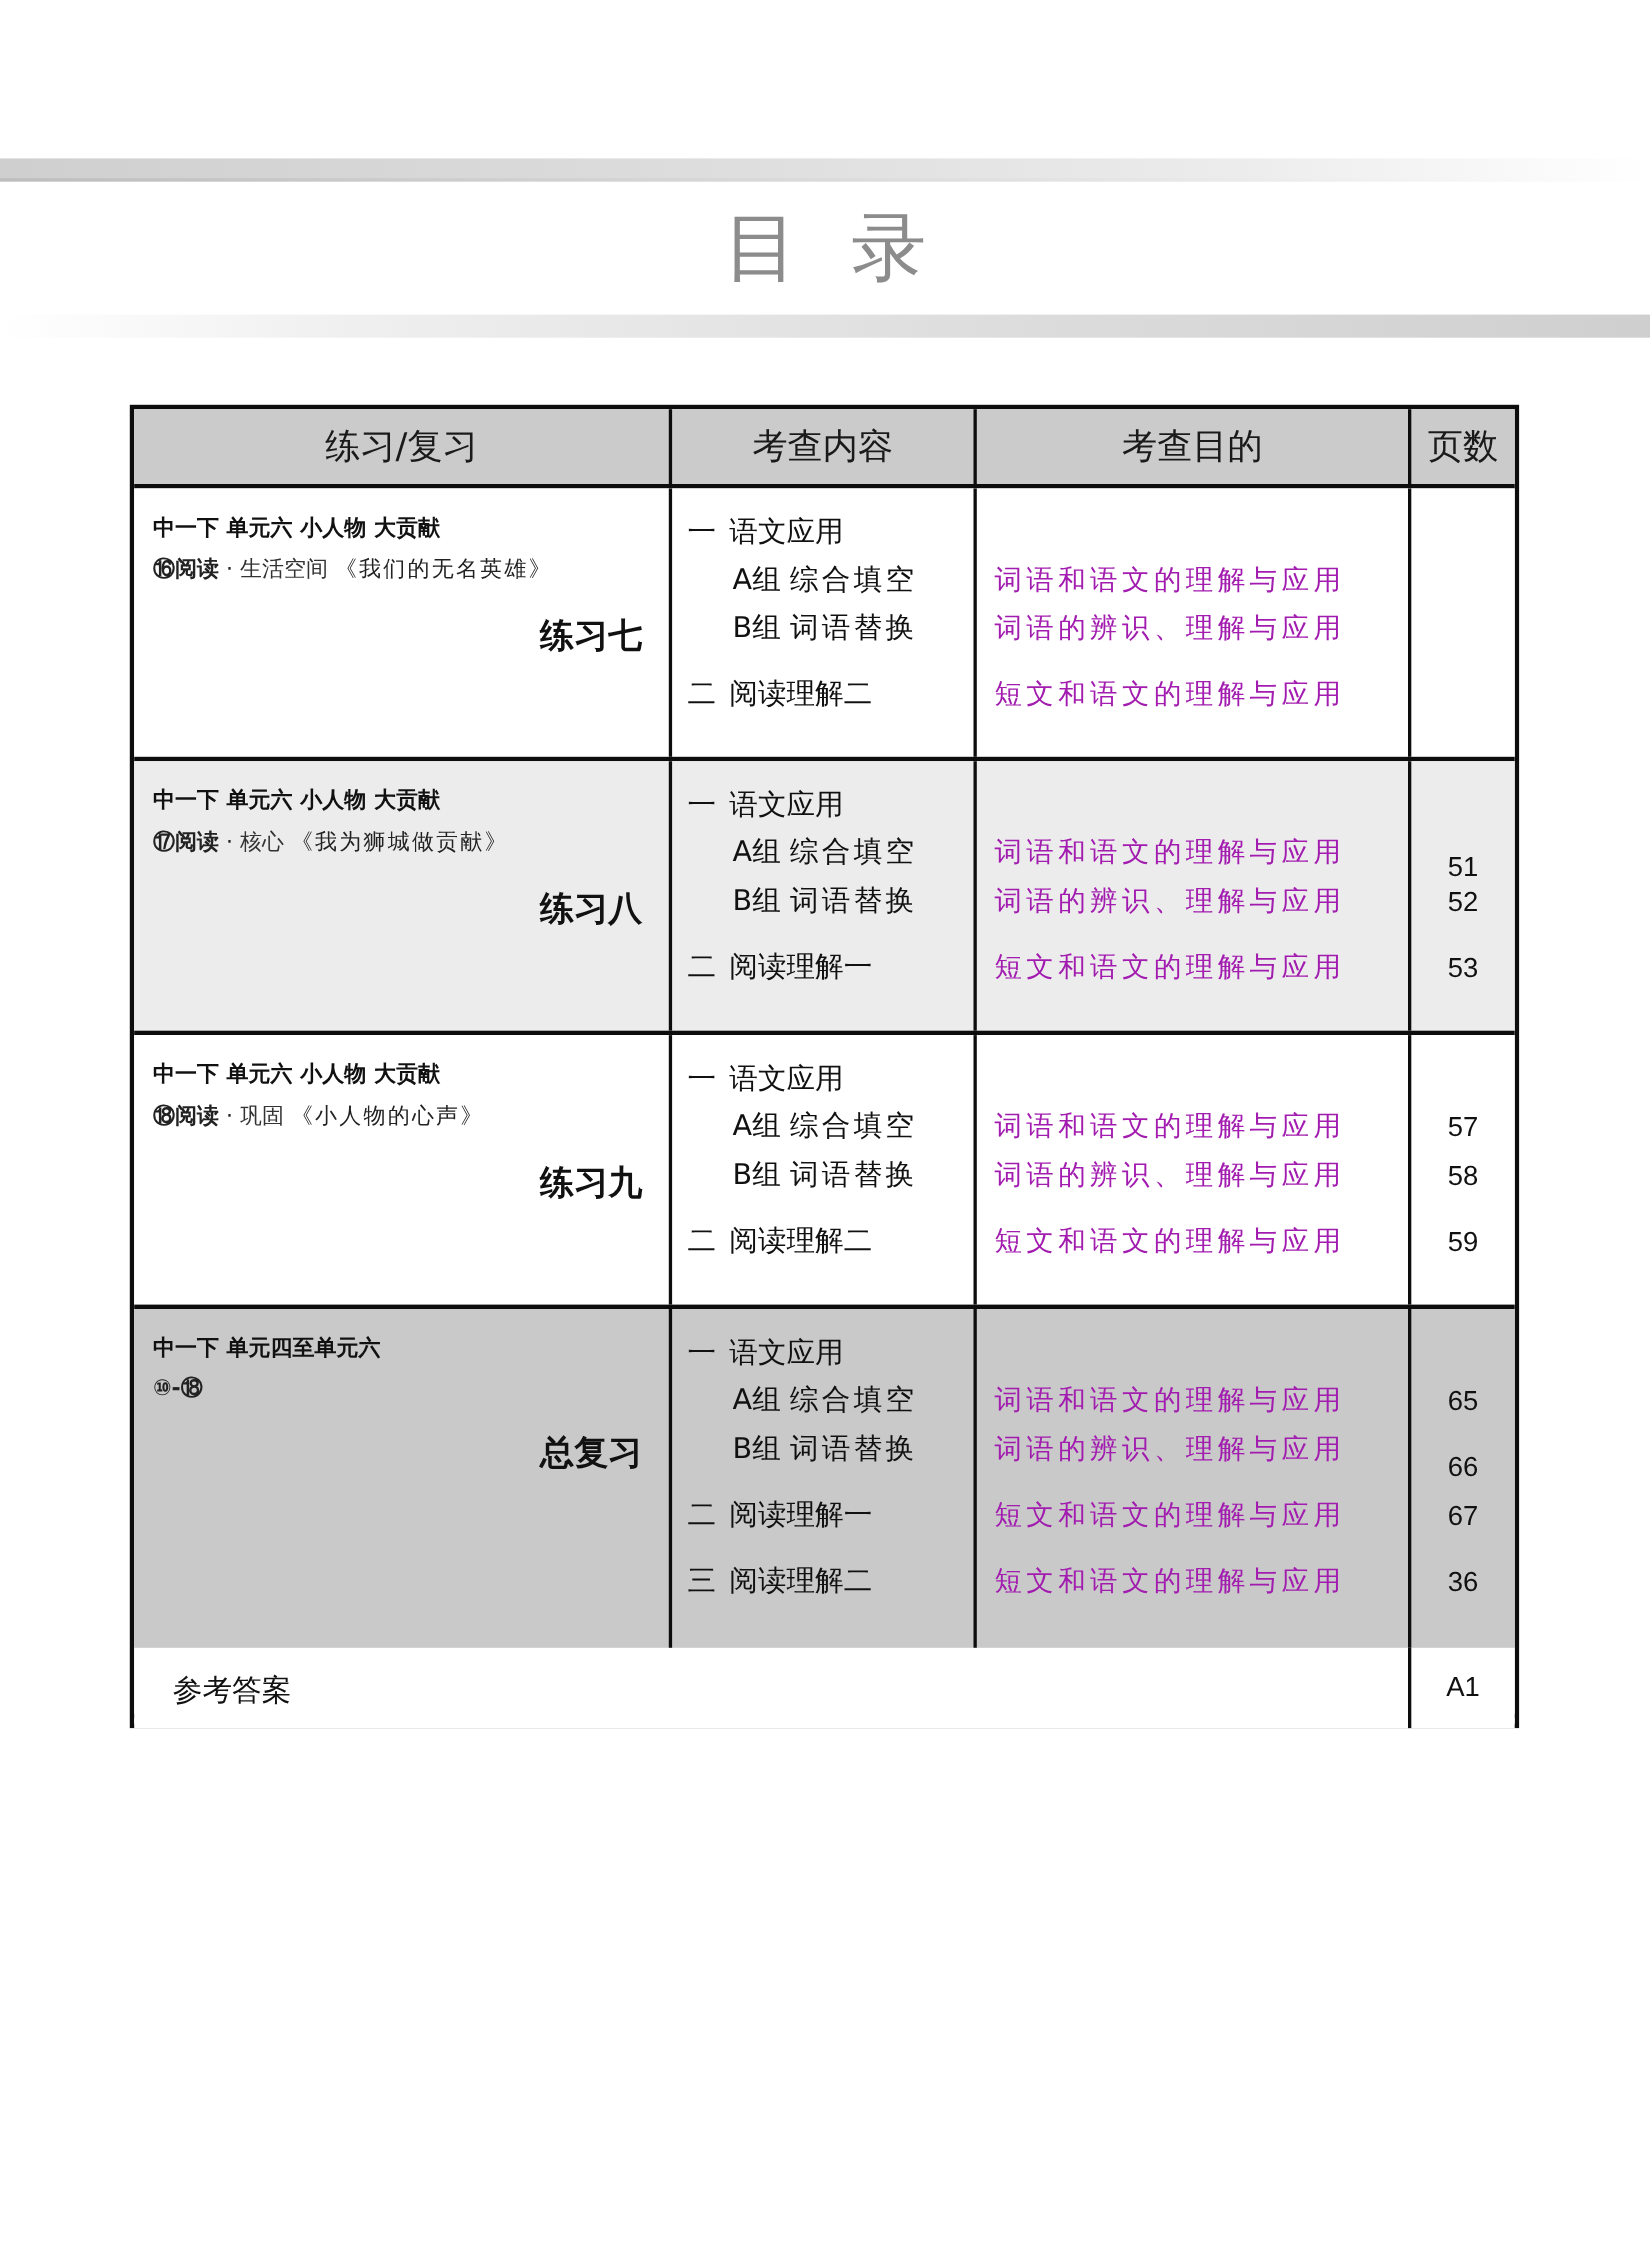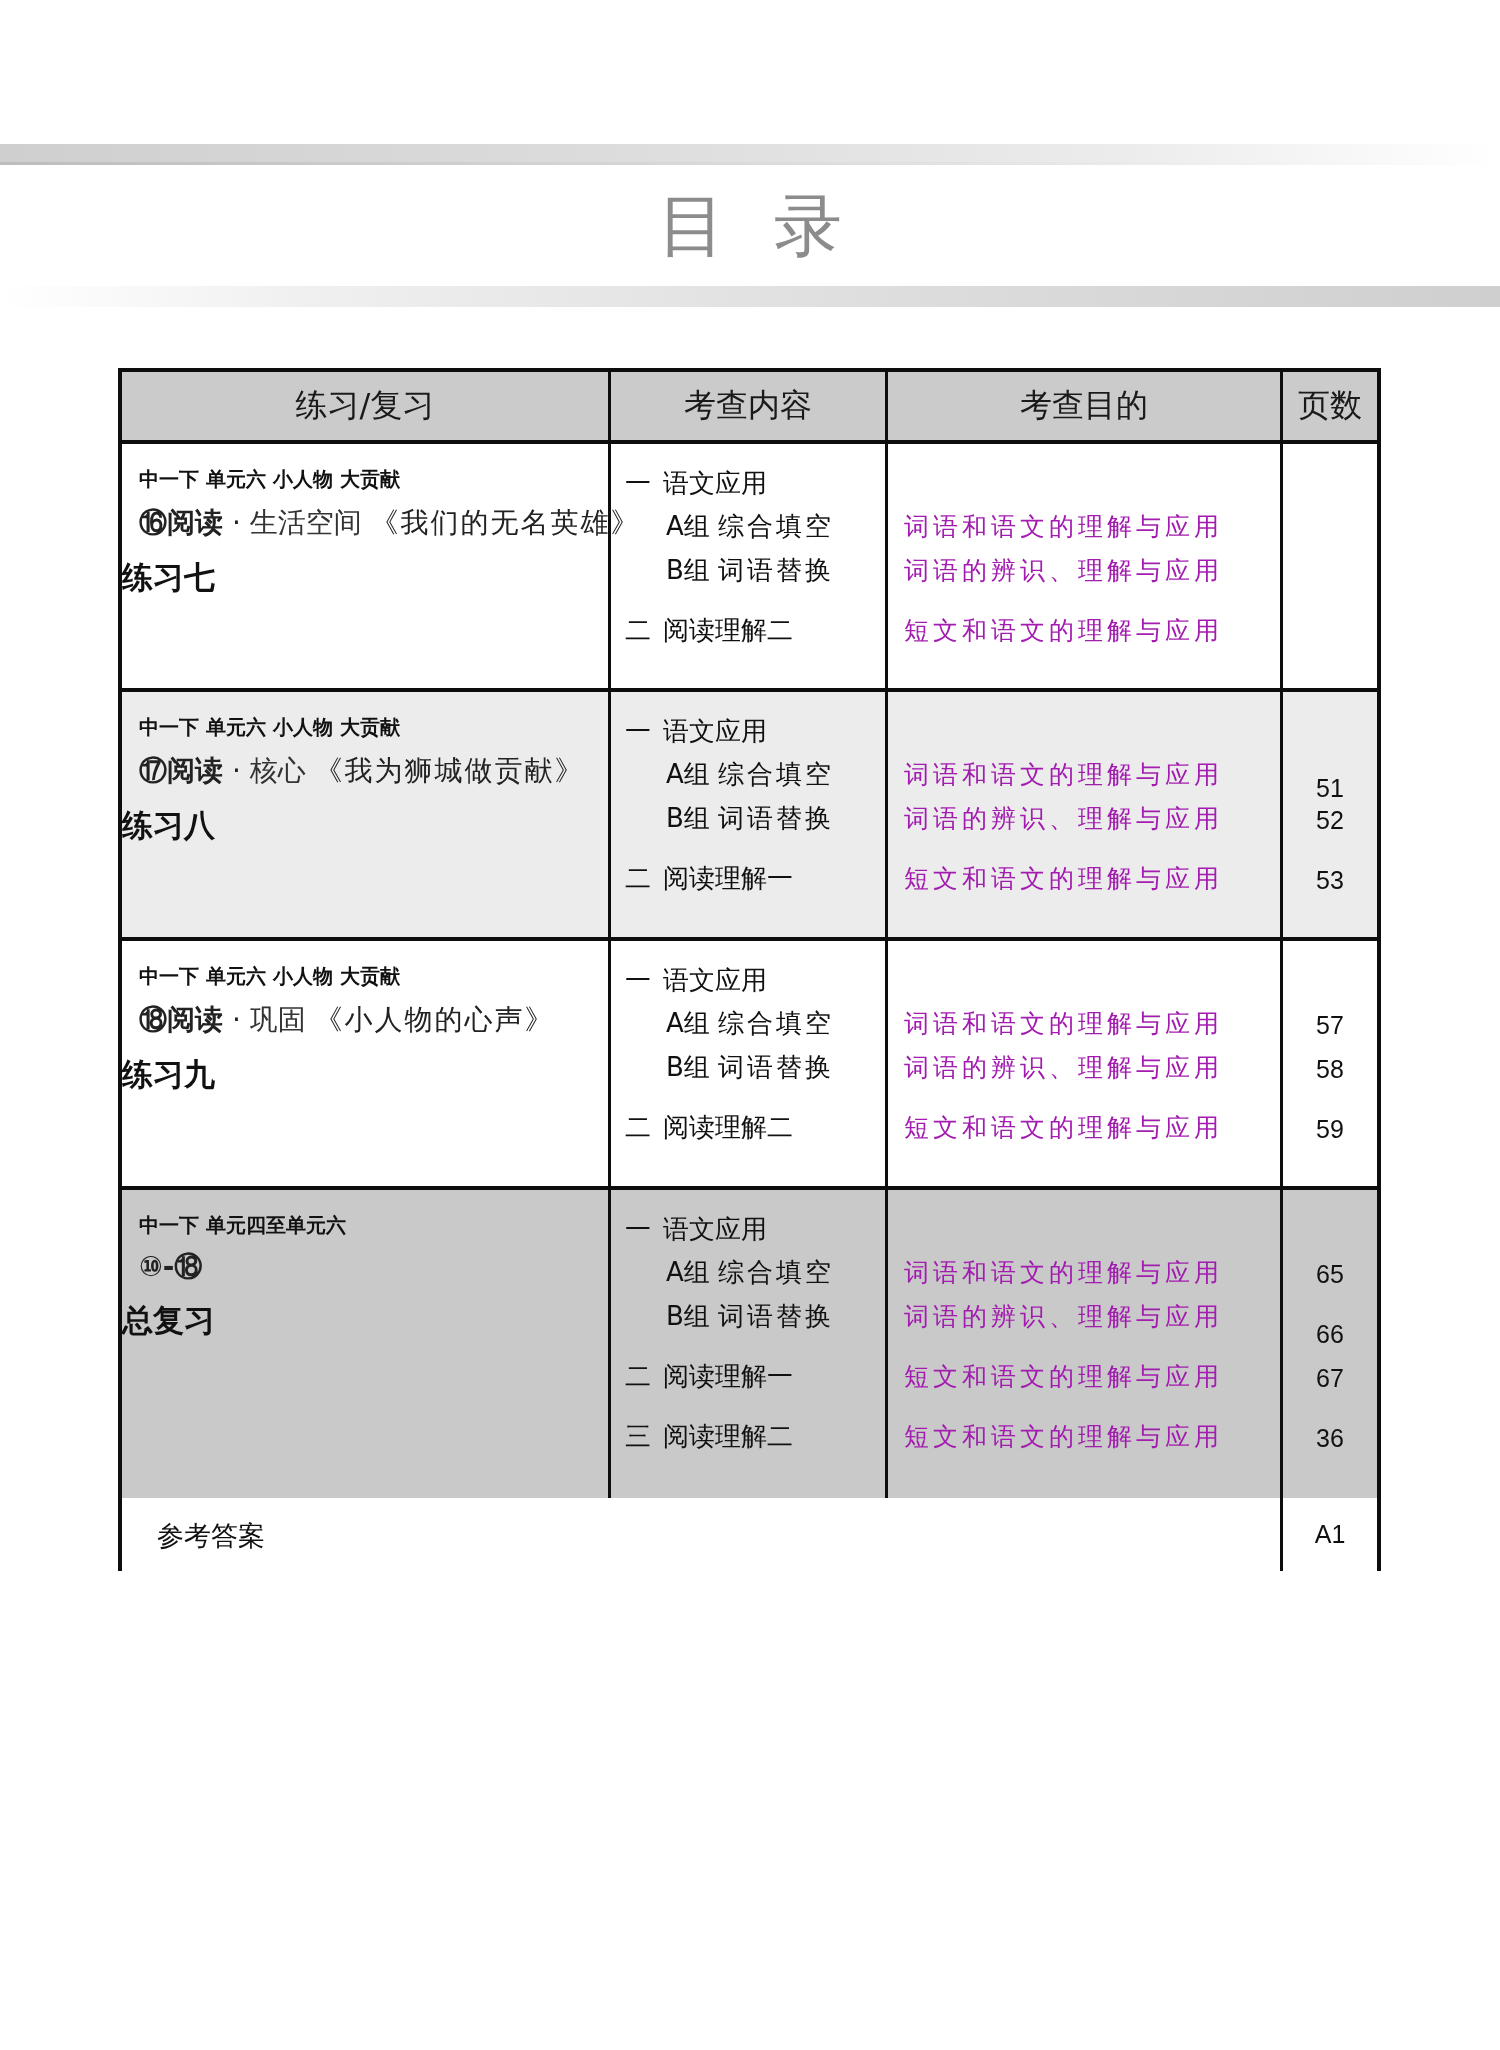--- a/index.html
+++ b/index.html
@@ -26,26 +26,26 @@
   .c4 { left:1161px; width:94px; }
 
   .hdr { top:0; height:72px; background:#cbcbcb; }
   .hdr .cell { display:flex; align-items:center; justify-content:center; font-size:32px; color:#1a1a1a; }
 
   .bg-white { background:#ffffff; }
   .bg-light { background:#ececec; }
   .bg-mid { background:#c9c9c9; }
 
   .unit { position:absolute; left:17px; font-size:20px; font-weight:bold; color:#111; white-space:nowrap; }
-  .reading { position:absolute; left:17px; font-size:28px; white-space:nowrap; color:#222; }
+  .reading { position:absolute; left:17px; font-size:20px; white-space:nowrap; color:#222; }
   .reading .num { font-weight:bold; }
   .reading .rd { font-weight:bold; }
   .reading .cat { color:#333; }
   .reading .story { font-family:"DejaVu Serif", "Liberation Serif", serif; letter-spacing:2px; }
-  .ex-title { position:absolute; left:0; width:100%; text-align:left; font-size:31px; font-weight:bold; color:#111; padding-right:24px; box-sizing:border-box; }
+  .ex-title { position:absolute; left:0; width:100%; text-align:right; font-size:31px; font-weight:bold; color:#111; padding-right:24px; box-sizing:border-box; }
 
   .line { position:absolute; white-space:nowrap; font-size:26px; color:#111; }
   .line .mk { display:inline-block; width:38px; }
   .line.sub { left:55px; }
   .line.main { left:14px; }
   .line .sub-text { font-family:"DejaVu Serif","Liberation Serif",serif; letter-spacing:3px; }
   .purpose { position:absolute; left:16px; font-size:25px; white-space:nowrap; color:#a21caf;
              font-family:"DejaVu Serif","Liberation Serif",serif; letter-spacing:4px; }
   .pg { position:absolute; left:0; width:100%; text-align:center; font-size:25px; color:#111; font-family:"Liberation Sans", sans-serif; }
 

